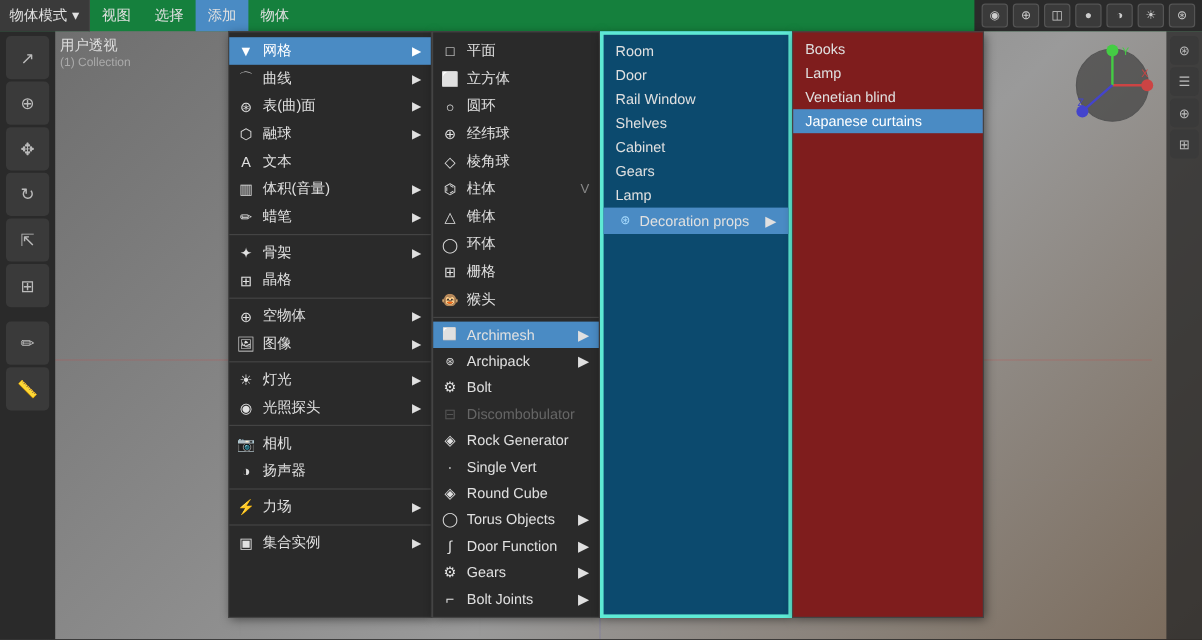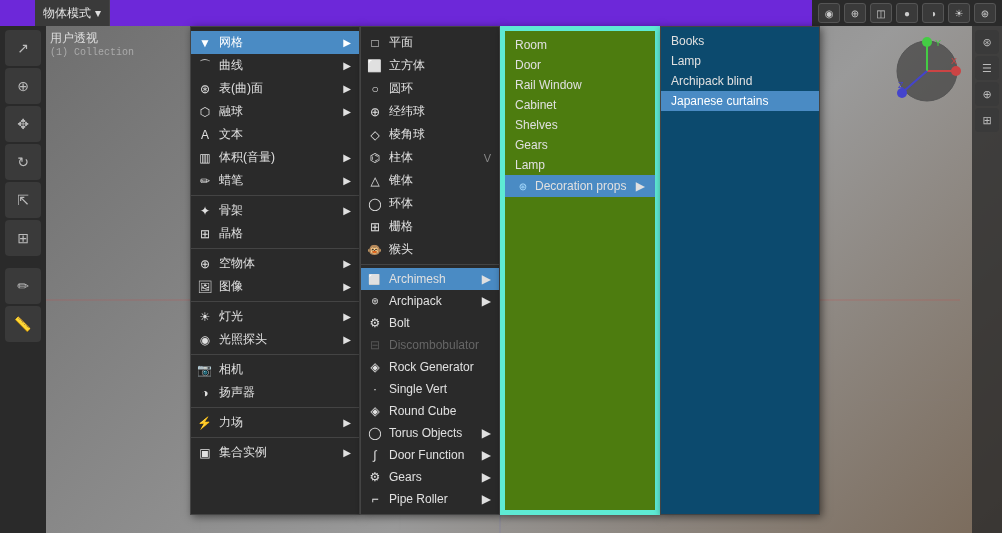--- a/index.html
+++ b/index.html
@@ -19,25 +19,24 @@
       position: absolute;
       top: 0; left: 0; right: 0; bottom: 0;
       background: linear-gradient(135deg, #6b6b6b 0%, #8a8a8a 40%, #9a9a9a 60%, #7a6a5a 100%);
     }
 
     
     .top-bar {
       position: absolute;
       top: 0; left: 0; right: 0;
       height: 26px;
-      background: #6d28d9;
+      background: #15803d;
       display: flex;
       align-items: center;
       z-index: 100;
-      padding-left: 35px;
     }
     .top-bar-mode {
       display: flex;
       align-items: center;
       gap: 4px;
       padding: 0 8px;
       height: 100%;
       background: #3a3a3a;
       border-right: 1px solid #444;
       color: #e0e0e0;
@@ -145,21 +144,20 @@
     }
 
     
     .viewport-header {
       position: absolute;
       top: 30px;
       left: 50px;
       color: #ddd;
       font-size: 12px;
       z-index: 60;
-      font-family: Liberation Mono, monospace;
     }
 
     
     .dropdown-container {
       position: absolute;
       top: 26px;
       left: 0;
       z-index: 200;
       display: flex;
     }
@@ -222,41 +220,41 @@
       gap: 6px;
     }
     .menu-l2-item .shortcut {
       margin-left: auto;
       color: #888;
       font-size: 11px;
     }
 
     
     .menu-l3 {
-      background: #4d7c0f;
-      border: 5px solid #5eead4;
+      background: #0c4a6e;
+      border: 3px solid #5eead4;
       min-width: 160px;
       padding: 4px 0;
       box-shadow: 2px 2px 8px rgba(0,0,0,0.5);
     }
     .menu-l3-item {
       display: flex;
       align-items: center;
       padding: 3px 10px;
       cursor: pointer;
       color: #e0e0e0;
       font-size: 12px;
     }
     .menu-l3-item .arrow {
       margin-left: auto;
     }
 
     
     .menu-l4 {
-      background: #0c4a6e;
+      background: #7f1d1d;
       border: 1px solid #444;
       min-width: 160px;
       padding: 4px 0;
       box-shadow: 2px 2px 8px rgba(0,0,0,0.5);
     }
     .menu-l4-item {
       display: flex;
       align-items: center;
       padding: 3px 10px;
       cursor: pointer;
@@ -285,20 +283,26 @@
 
     <line x1="46" y1="300" x2="960" y2="300" stroke="#cc4444" stroke-width="1" opacity="0.6"></line>
     <line x1="500" y1="27" x2="500" y2="533" stroke="#4444cc" stroke-width="1" opacity="0.3"></line>
   </svg>
 </div>
 
 <div class="top-bar">
   <div class="top-bar-mode">
     <span>物体模式</span>
     <span>▾</span>
+  </div>
+  <div class="top-bar-menus">
+    <div class="menu-item">视图</div>
+    <div class="menu-item">选择</div>
+    <div class="menu-item active">添加</div>
+    <div class="menu-item">物体</div>
   </div>
   <div class="top-right-toolbar">
     <div class="toolbar-btn">◉</div>
     <div class="toolbar-btn">⊕</div>
     <div class="toolbar-btn">◫</div>
     <div class="toolbar-btn">●</div>
     <div class="toolbar-btn">◑</div>
     <div class="toolbar-btn">☀</div>
     <div class="toolbar-btn">⊛</div>
   </div>
@@ -523,40 +527,40 @@
       <span>Door Function</span>
       <span class="arrow" style="margin-left:auto">▶</span>
     </div>
     <div class="menu-l2-item">
       <span class="menu-icon">⚙</span>
       <span>Gears</span>
       <span class="arrow" style="margin-left:auto">▶</span>
     </div>
     <div class="menu-l2-item">
       <span class="menu-icon">⌐</span>
-      <span>Pipe Roller</span>
+      <span>Bolt Joints</span>
       <span class="arrow" style="margin-left:auto">▶</span>
     </div>
   </div>
 
   <div class="menu-l3">
     <div class="menu-l3-item">
       <span>Room</span>
     </div>
     <div class="menu-l3-item">
       <span>Door</span>
     </div>
     <div class="menu-l3-item">
       <span>Rail Window</span>
     </div>
     <div class="menu-l3-item">
+      <span>Shelves</span>
+    </div>
+    <div class="menu-l3-item">
       <span>Cabinet</span>
-    </div>
-    <div class="menu-l3-item">
-      <span>Shelves</span>
     </div>
     <div class="menu-l3-item">
       <span>Gears</span>
     </div>
     <div class="menu-l3-item">
       <span>Lamp</span>
     </div>
 
     <div class="menu-l3-item" style="background:#4a8bc4;">
       <span class="menu-icon" style="color:#adf;font-size:10px;margin-right:4px">⊛</span>
@@ -566,20 +570,20 @@
   </div>
 
   <div class="menu-l4">
     <div class="menu-l4-item">
       <span>Books</span>
     </div>
     <div class="menu-l4-item">
       <span>Lamp</span>
     </div>
     <div class="menu-l4-item">
-      <span>Archipack blind</span>
+      <span>Venetian blind</span>
     </div>
     <div class="menu-l4-item selected">
       <span>Japanese curtains</span>
     </div>
   </div>
 
 </div>
 
 </body></html>

